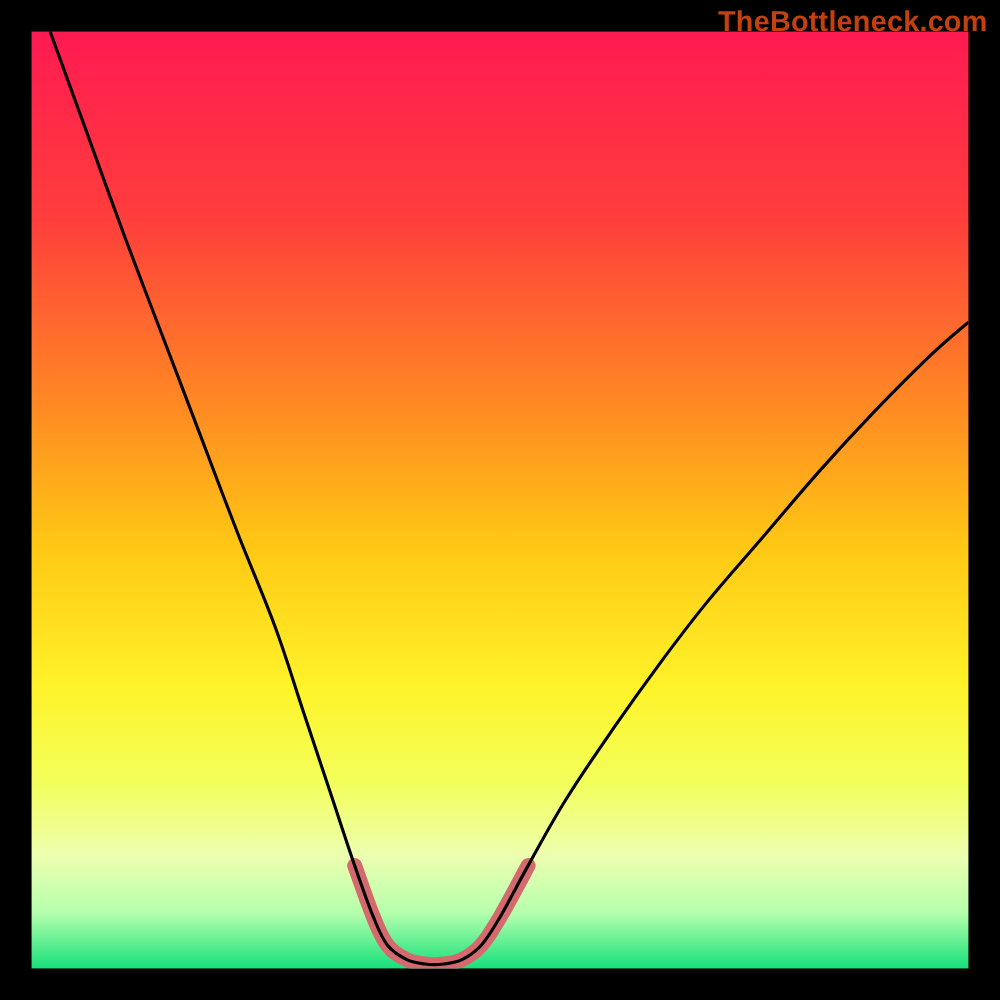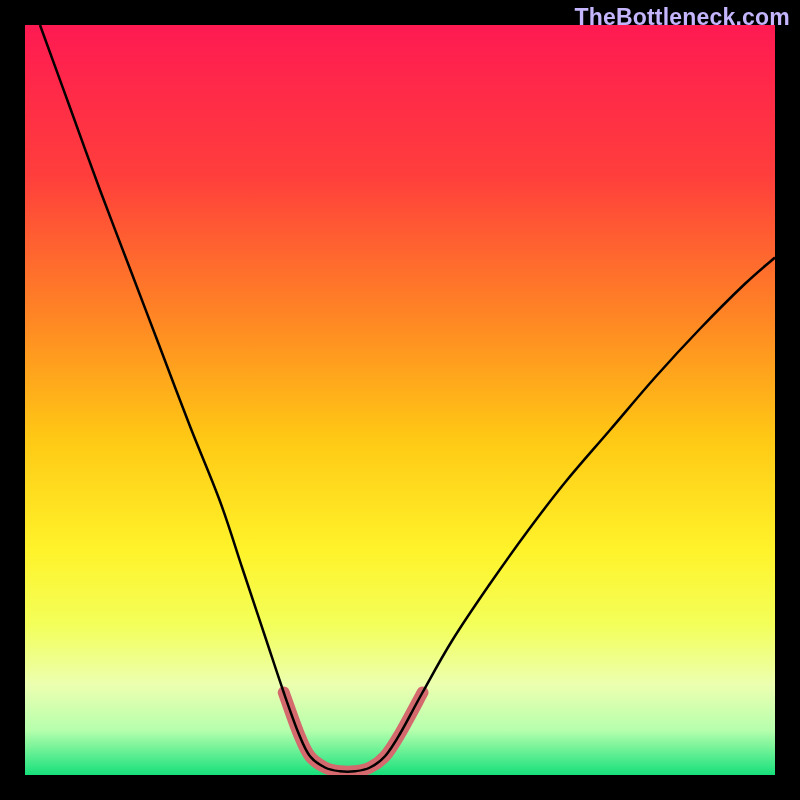--- a/index.html
+++ b/index.html
@@ -21,21 +21,21 @@
     left: 25px;
     top: 25px;
     width: 750px;
     height: 750px;
     overflow: hidden;
   }
   .watermark {
     position: absolute;
     top: 4px;
     right: 10px;
-    color: #c4b5fd;
+    color: #c2410c;
     font-size: 23px;
     font-weight: 600;
     letter-spacing: 0.2px;
     z-index: 10;
   }
   svg { display: block; }
 </style>
 </head>
 <body>
 

